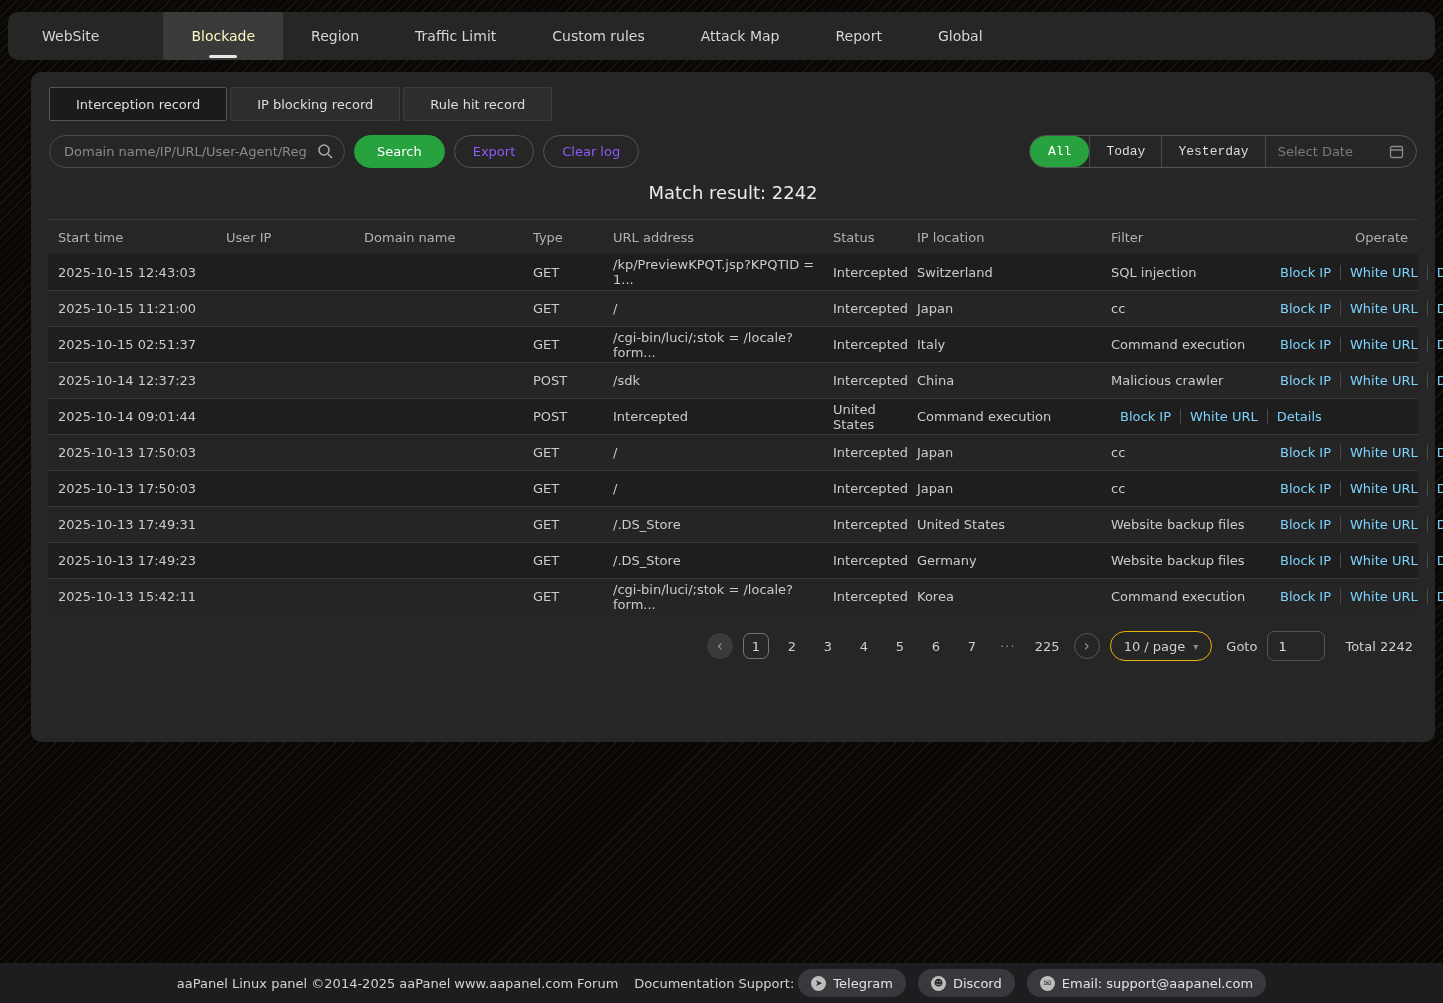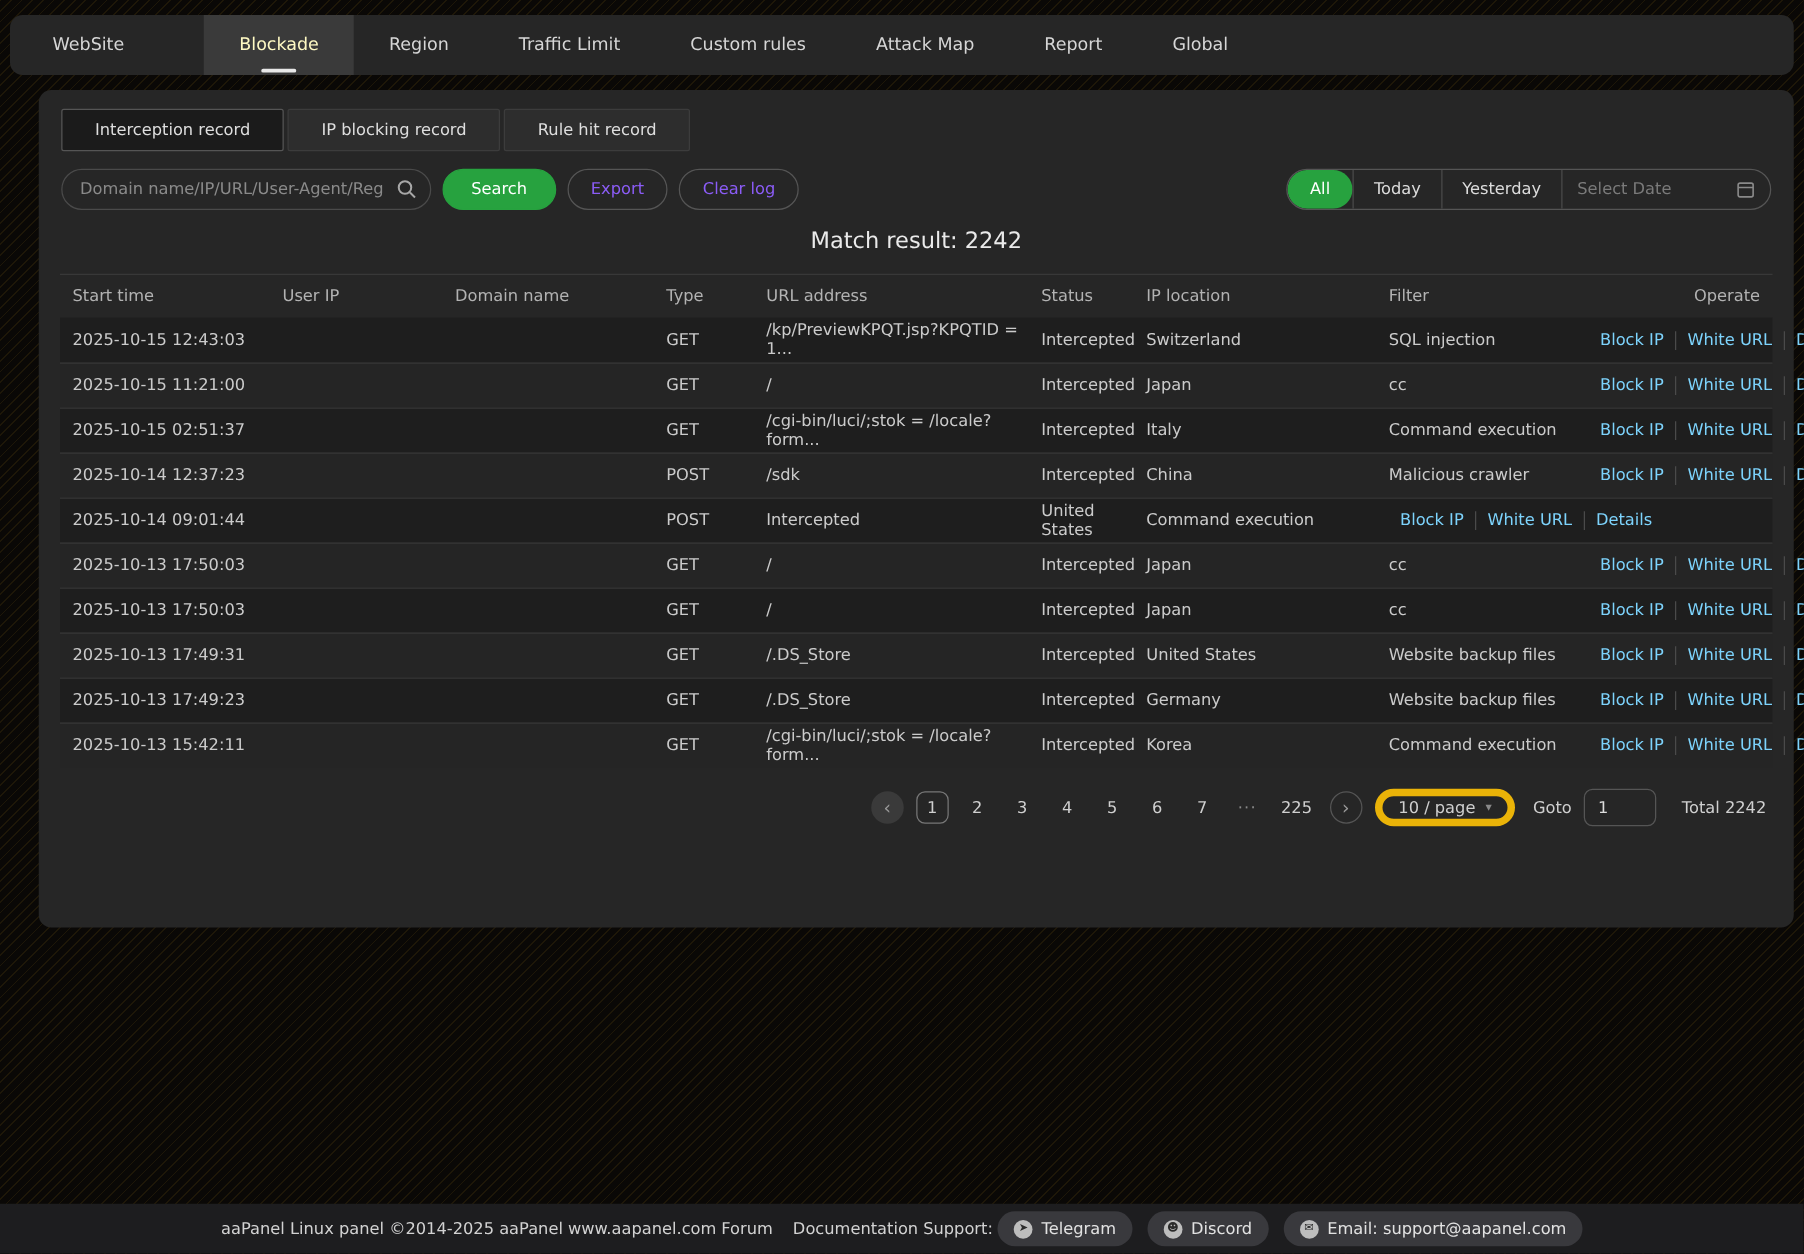--- a/index.html
+++ b/index.html
@@ -38,21 +38,21 @@
   .search-box input::placeholder { color:#8a8a8a; }
   .mag { position:absolute; right:12px; top:8px; }
   .btn { height:33px; border-radius:17px; border:1px solid #555; background:transparent;
     color:#8b5cf6; font-size:13px; padding:0 18px; margin-left:9px; cursor:pointer;
     font-family:inherit; }
   .btn.primary { background:#27a23f; border-color:#27a23f; color:#fff; padding:0 22px; }
 
   .date-filter { margin-left:auto; display:flex; align-items:center; height:33px;
     border:1px solid #555; border-radius:17px; overflow:hidden; width:388px; }
   .seg { height:100%; display:flex; align-items:center; justify-content:center;
-    padding:0 16px; color:#dcdcdc; cursor:pointer; border-left:1px solid #4a4a4a; }
+    padding:0 16px; color:#dcdcdc; cursor:pointer; border-left:1px solid #4a4a4a;font-family:Liberation Mono, monospace; }
   .seg:first-child { border-left:none; }
   .seg.active { background:#27a23f; color:#fff; border-radius:17px; border-left:none;
     padding:0 18px; }
   .date-input { flex:1; display:flex; align-items:center; height:100%;
     border-left:1px solid #4a4a4a; padding:0 12px; color:#7a7a7a; cursor:pointer; }
   .cal { margin-left:auto; }
 
   .summary { text-align:center; margin-top:14px; }
   .match { font-size:18px; color:#eaeaea; }
   .qtime { font-size:13px; color:#9a9a9a; margin-top:7px; }
@@ -91,21 +91,21 @@
   .pager { display:flex; align-items:center; justify-content:flex-end; gap:10px;
     padding:17px 22px 0 0; color:#cfcfcf; }
   .pg-circle { width:26px; height:26px; border-radius:50%; display:flex; align-items:center;
     justify-content:center; cursor:pointer; color:#9a9a9a; font-size:15px; }
   .pg-prev { background:#3a3a3a; }
   .pg-next { border:1px solid #555; }
   .page { min-width:26px; height:26px; display:flex; align-items:center; justify-content:center;
     cursor:pointer; padding:0 4px; }
   .page.active { border:1px solid #777; border-radius:7px; }
   .page.dots { color:#8a8a8a; letter-spacing:1px; cursor:default; }
-  .page-size { height:30px; border:6px solid #eab308; border-radius:15px; display:flex;
+  .page-size { height:30px; border:1px solid #eab308; border-radius:15px; display:flex;
     align-items:center; gap:8px; padding:0 13px; cursor:pointer; }
   .chev-down { color:#8a8a8a; font-size:10px; }
   .goto-label { margin-left:4px; }
   .goto-input { width:58px; height:30px; background:transparent; border:1px solid #555;
     border-radius:7px; color:#ddd; padding:0 10px; font-size:13px; outline:none;
     font-family:inherit; }
   .total { margin-left:10px; }
 
   
   .footer { position:absolute; left:0; right:0; bottom:0; height:40px; background:#1d1d1f;

